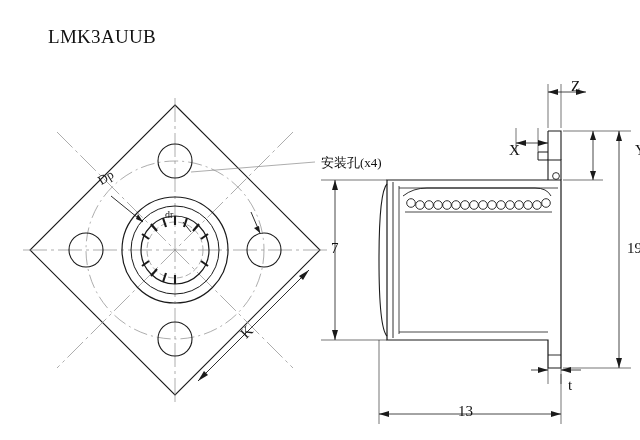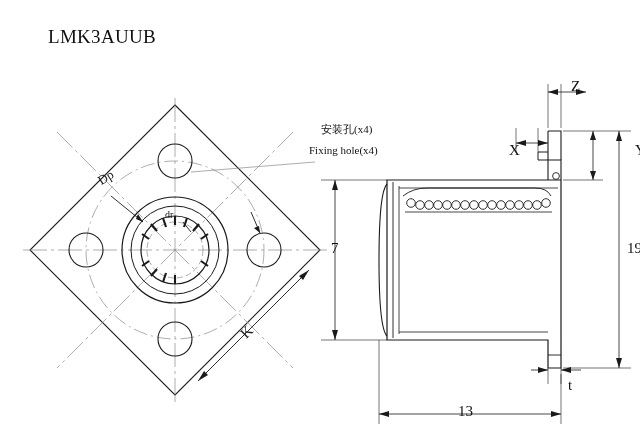--- a/index.html
+++ b/index.html
@@ -31,21 +31,21 @@
     color: #111;
     white-space: nowrap;
   }
   svg { position: absolute; left: 0; top: 0; }
   .lbl {
     position: absolute;
     font-size: 10px;
     color: #111;
     white-space: nowrap;
   }
-  .lbl.cn { font-size: 11px; }
+  .lbl.cn { font-size: 13px; margin-top: 32px; }
   .lbl.big { font-size: 15px; }
   .rot-k {
     position: absolute;
     font-size: 15px;
     transform: rotate(-45deg);
     transform-origin: left top;
     white-space: nowrap;
   }
   .rot-dp {
     position: absolute;
@@ -198,21 +198,20 @@
 
       <line x1="364" y1="414" x2="546" y2="414" stroke="#1a1a1a" stroke-width="0.8"></line>
       <polygon points="364,414 374,411 374,417" fill="#1a1a1a"></polygon>
       <polygon points="546,414 536,411 536,417" fill="#1a1a1a"></polygon>
       <line x1="364" y1="340" x2="364" y2="424" stroke="#1a1a1a" stroke-width="0.6"></line>
       <line x1="546" y1="374" x2="546" y2="424" stroke="#1a1a1a" stroke-width="0.6"></line>
     </g>
   </svg>
 
   <div class="lbl cn" style="left:306px; top:122px;">安装孔(x4)</div>
-  <div class="lbl cn" style="left:294px; top:144px;">Fixing hole(x4)</div>
 
   <div class="rot-dp" style="left:80px; top:175px;">Dp</div>
 
   <div class="lbl" style="left:150px; top:209px;">dr</div>
 
   <div class="rot-k" style="left:222px; top:330px;">K</div>
 
   <div class="lbl big" style="left:316px; top:240px;">7</div>
 
   <div class="lbl big" style="left:612px; top:240px;">19</div>

